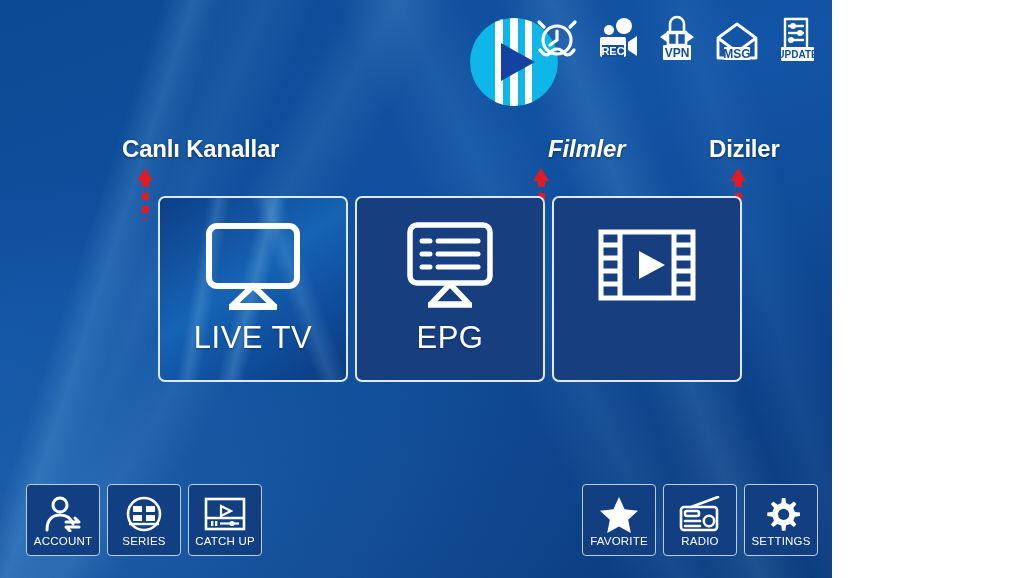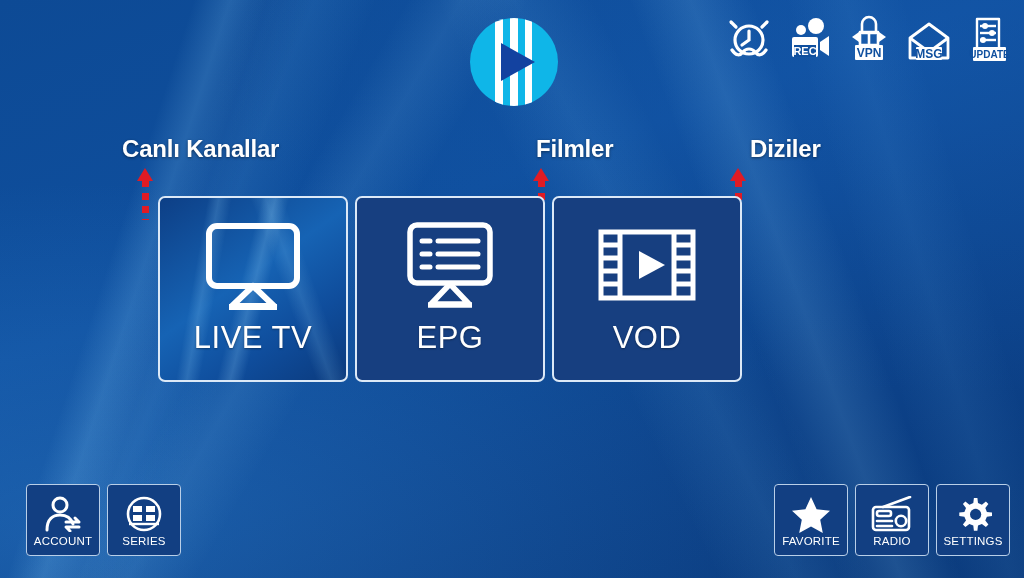--- a/index.html
+++ b/index.html
@@ -6,21 +6,21 @@
 
   html, body {
     width: 1024px;
     height: 578px;
     overflow: hidden;
     font-family: "Liberation Sans", sans-serif;
   }
 
   #screen {
     position: relative;
-    width: 1024px;
+    width: 832px;
     height: 578px;
     background:
       
       linear-gradient(108deg, rgba(255,255,255,0) 8%, rgba(120,200,255,0.00) 16%, rgba(140,210,255,0.18) 19%, rgba(255,255,255,0.02) 22%, rgba(255,255,255,0) 26%),
       linear-gradient(112deg, rgba(255,255,255,0) 20%, rgba(120,200,255,0.10) 25%, rgba(255,255,255,0) 30%),
       linear-gradient(120deg, rgba(255,255,255,0) 30%, rgba(150,215,255,0.10) 34%, rgba(255,255,255,0) 39%),
       linear-gradient(64deg,  rgba(255,255,255,0) 55%, rgba(130,205,255,0.10) 61%, rgba(255,255,255,0) 67%),
       linear-gradient(70deg,  rgba(255,255,255,0) 68%, rgba(150,215,255,0.14) 73%, rgba(255,255,255,0) 78%),
       linear-gradient(74deg,  rgba(255,255,255,0) 80%, rgba(120,195,250,0.08) 85%, rgba(255,255,255,0) 90%),
       radial-gradient(130% 110% at 8% 92%, rgba(60,150,230,0.30) 0%, rgba(20,80,160,0.00) 55%),
@@ -309,29 +309,29 @@
 
   <div class="annot">
     <div class="annot-label" style="left:122px; top:135px;">Canlı Kanallar</div>
     <div class="arrow-wrap" style="left:137px; top:168px; height:40px;">
       <div class="arrow-head"></div>
       <div class="arrow-stem" style="height:40px;"></div>
     </div>
   </div>
 
   <div class="annot">
-    <div class="annot-label" style="left:536px; top:135px;">Filmler</div>
+    <div class="annot-label" style="left:548px; top:135px;font-style:italic;">Filmler</div>
     <div class="arrow-wrap" style="left:533px; top:168px; height:40px;">
       <div class="arrow-head"></div>
       <div class="arrow-stem" style="height:40px;"></div>
     </div>
   </div>
 
   <div class="annot">
-    <div class="annot-label" style="left:750px; top:135px;">Diziler</div>
+    <div class="annot-label" style="left:709px; top:135px;">Diziler</div>
     <div class="arrow-wrap" style="left:730px; top:168px; height:40px;">
       <div class="arrow-head"></div>
       <div class="arrow-stem" style="height:40px;"></div>
     </div>
   </div>
 
   <div class="tiles">
 
     <div class="tile selected">
       <div class="glyph">
@@ -379,21 +379,20 @@
             <path d="M8 51 L27 51"></path>
               <path d="M8 64 L27 64"></path>
             <path d="M81 25 L100 25"></path>
               <path d="M81 38 L100 38"></path>
             <path d="M81 51 L100 51"></path>
               <path d="M81 64 L100 64"></path>
           </g>
           <path d="M46 31 L72 45 L46 59 Z" fill="#ffffff"></path>
         </svg>
       </div>
-      <div class="tile-label">VOD</div>
     </div>
 
 
   </div>
 
   <div class="dock dock-left">
 
     <div class="dock-btn">
       <div class="dock-glyph">
         <svg width="42" height="36" viewBox="0 0 42 36">
@@ -417,20 +416,36 @@
             <rect x="21" y="10" width="9" height="6"></rect>
             <rect x="8" y="19" width="9" height="6"></rect>
             <rect x="21" y="19" width="9" height="6"></rect>
           </g>
           <path d="M4 28 L34 28" stroke="#ffffff" stroke-width="2.4"></path>
         </svg>
       </div>
       <div class="dock-label">SERIES</div>
     </div>
 
+    <div class="dock-btn">
+      <div class="dock-glyph">
+        <svg width="44" height="34" viewBox="0 0 44 34">
+          <rect x="3" y="2" width="38" height="30" fill="none" stroke="#ffffff" stroke-width="2.6"></rect>
+          <path d="M3 21 L41 21" stroke="#ffffff" stroke-width="2.4"></path>
+          <path d="M18 9 L28 14 L18 19 Z" fill="none" stroke="#ffffff" stroke-width="2.2"></path>
+          <g fill="#ffffff">
+            <rect x="8" y="24" width="2.4" height="5"></rect>
+            <rect x="12" y="24" width="2.4" height="5"></rect>
+          </g>
+          <path d="M17 26.5 L36 26.5" stroke="#ffffff" stroke-width="2.2"></path>
+          <circle cx="29" cy="26.5" r="2.6" fill="#ffffff"></circle>
+        </svg>
+      </div>
+      <div class="dock-label">CATCH UP</div>
+    </div>
 
   </div>
 
   <div class="dock dock-right">
 
     <div class="dock-btn">
       <div class="dock-glyph">
         <svg width="40" height="38" viewBox="0 0 40 38">
           <path d="M20 2 L25.6 14.2 L39 15.8 L29.2 24.8 L31.8 38 L20 31.4 L8.2 38 L10.8 24.8 L1 15.8 L14.4 14.2 Z" fill="#ffffff"></path>
         </svg>

